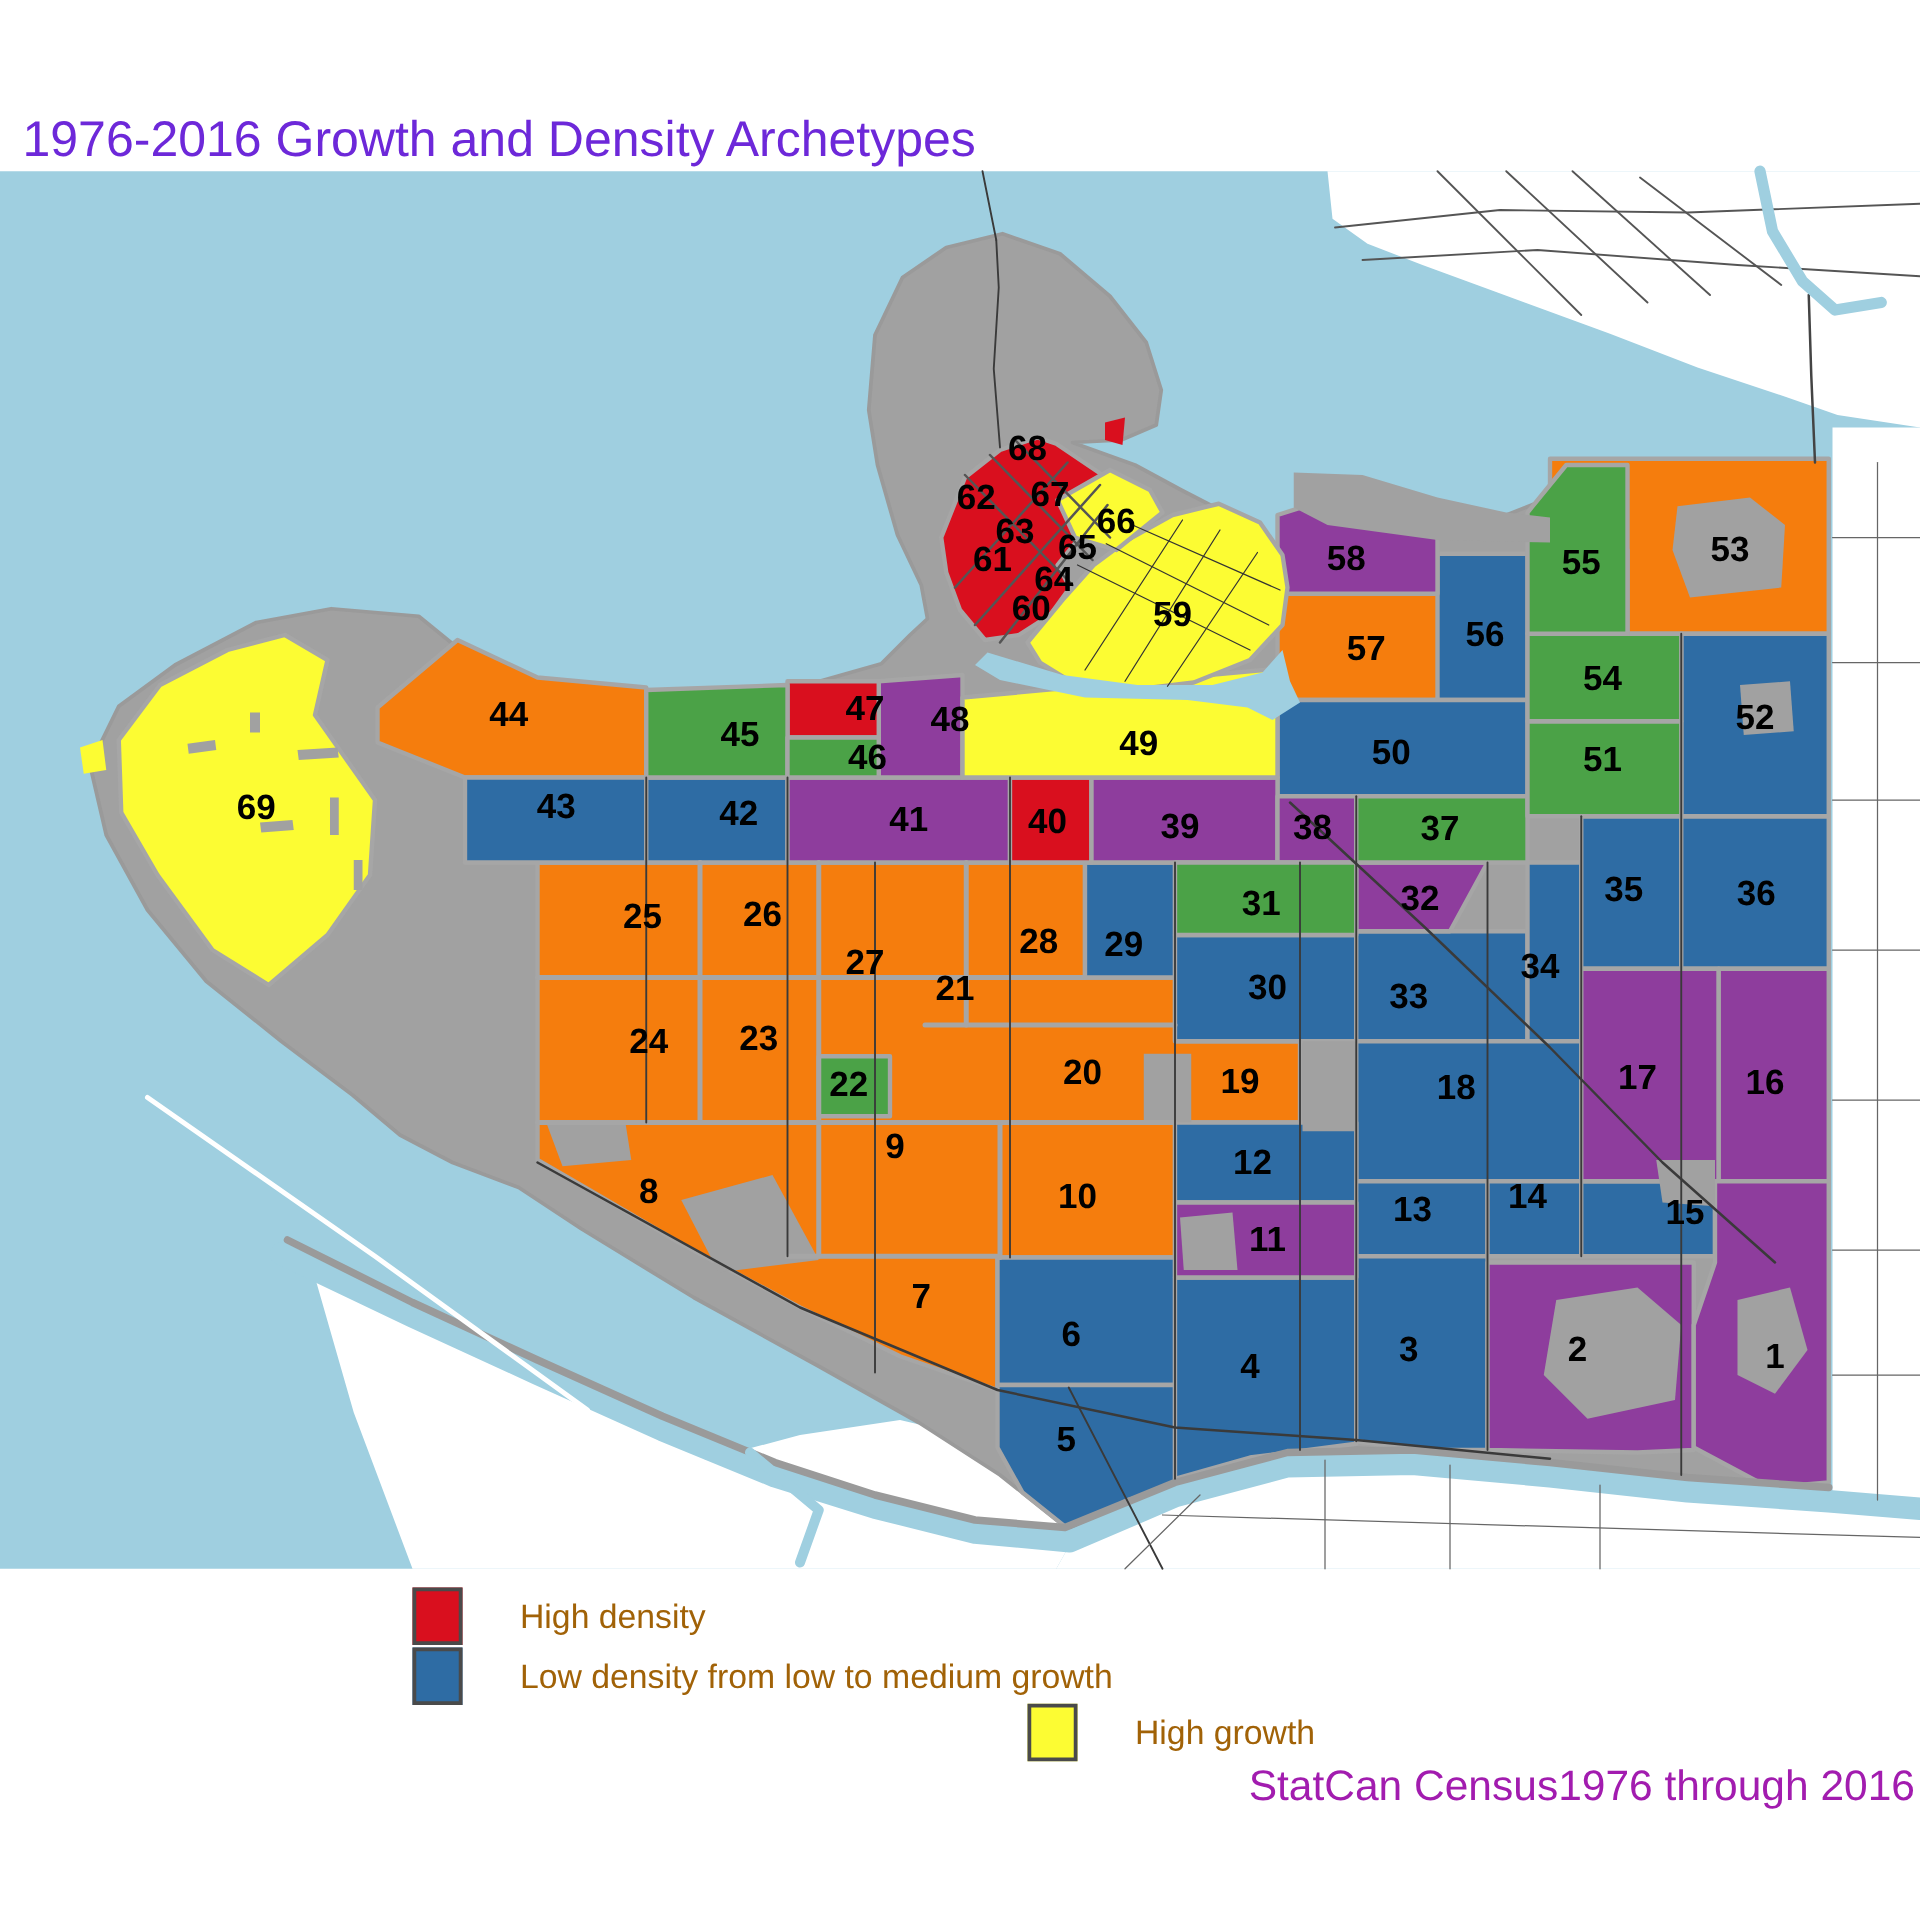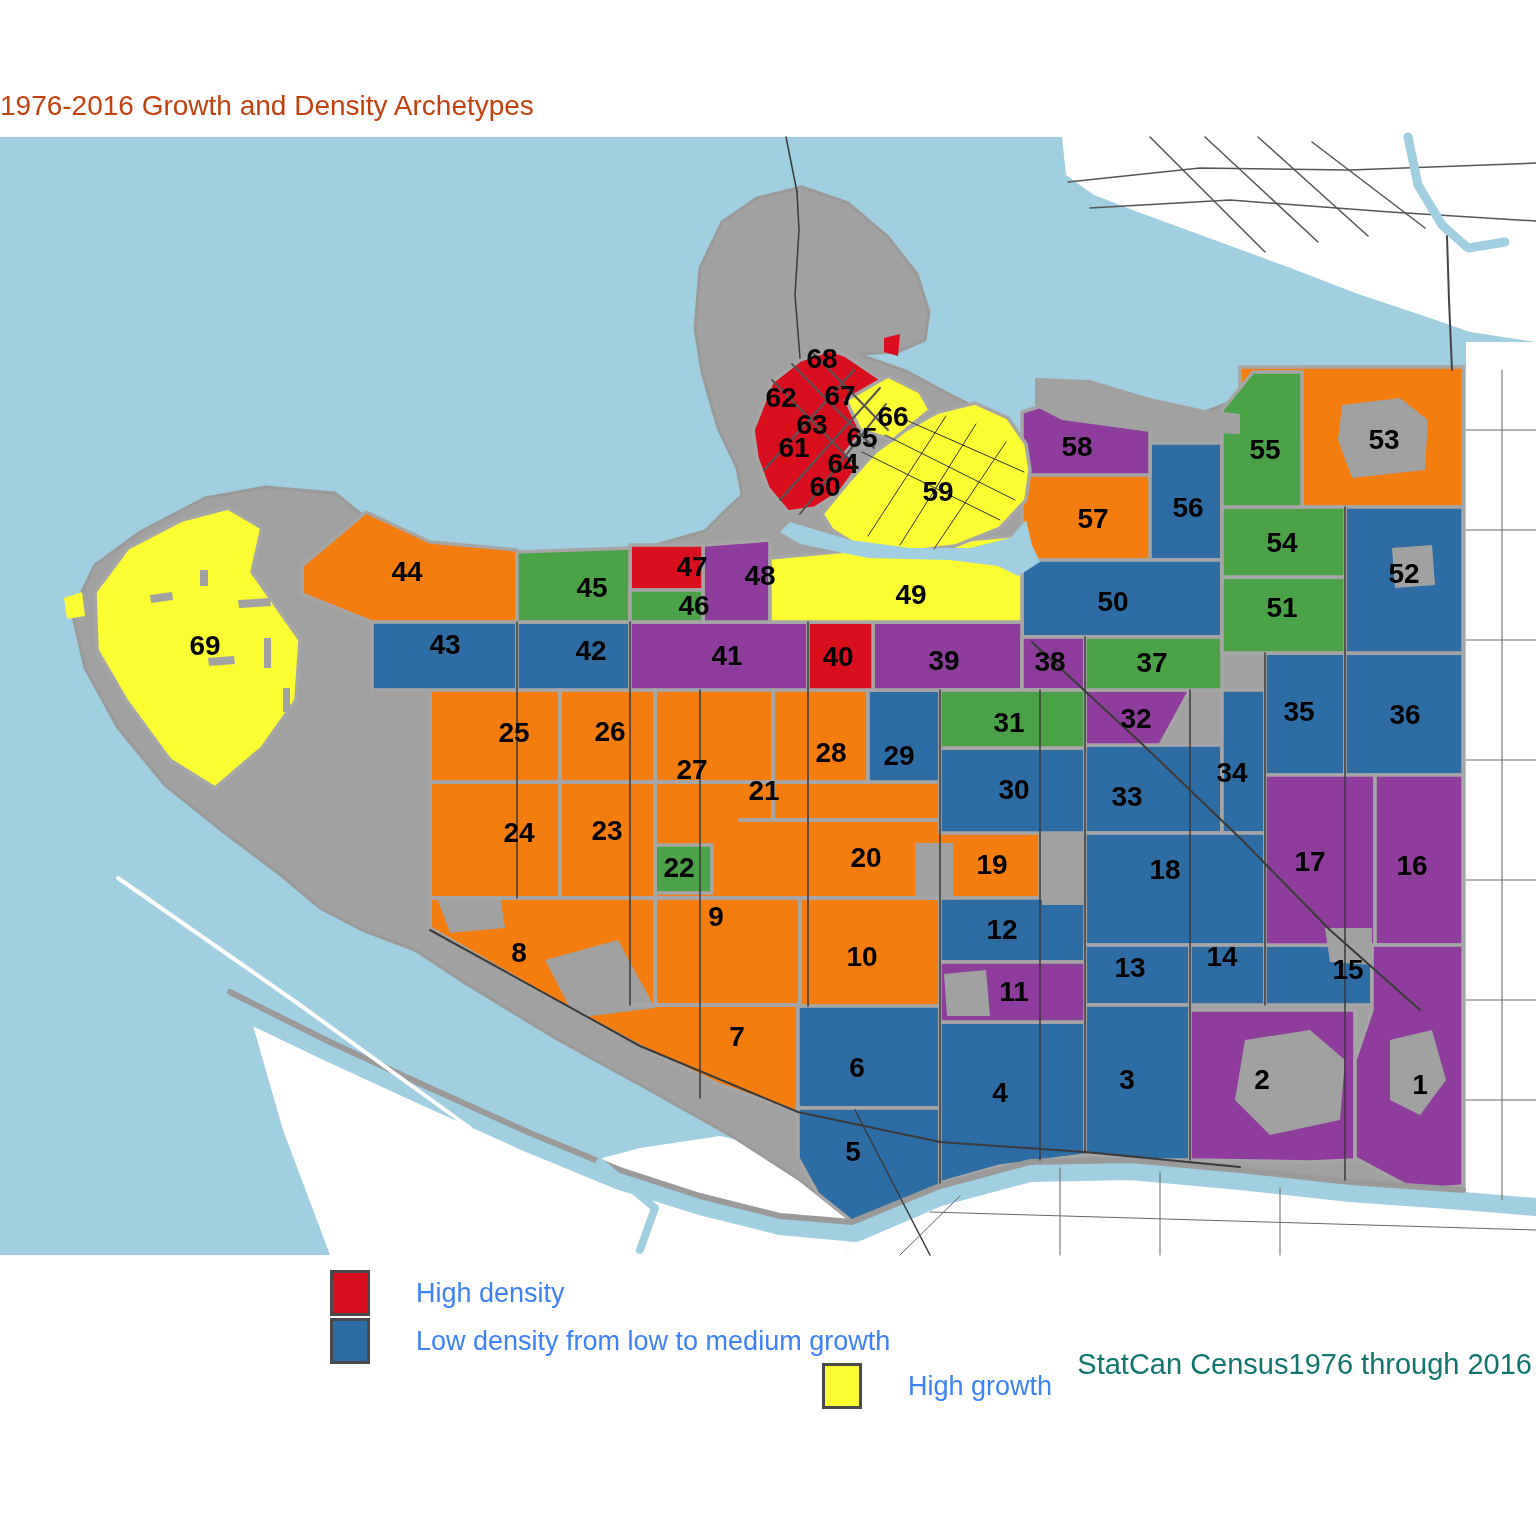--- a/index.html
+++ b/index.html
@@ -1,25 +1,25 @@
 <!DOCTYPE html>
 <html><head>
 <meta charset="utf-8">
 <style>
   html,body{margin:0;padding:0;background:#ffffff;}
   body{width:1536px;height:1536px;position:relative;overflow:hidden;
        font-family:"Liberation Sans",sans-serif;}
   #map{position:absolute;left:0;top:0;}
-  .page-title{position:absolute;left:0;top:90px;font-size:28px;color:#c2410c;
+  .page-title{position:absolute;left:18px;top:90px;font-size:40px;color:#6d28d9;
        letter-spacing:0px;white-space:nowrap;}
-  .attribution{position:absolute;right:4px;top:1348px;font-size:29px;color:#0f766e;}
+  .attribution{position:absolute;right:4px;top:1410px;font-size:34px;color:#a21caf;}
   .legend{position:absolute;left:0;top:0;width:1536px;height:1536px;pointer-events:none;}
   .legend-row{position:absolute;display:flex;align-items:center;height:46px;}
   .swatch{width:34px;height:40px;border:3px solid #4a4a4a;flex:0 0 auto;}
-  .legend-label{margin-left:46px;font-size:27px;color:#3b82f6;line-height:28px;
+  .legend-label{margin-left:46px;font-size:27px;color:#a16207;line-height:28px;
        white-space:pre-line;}
   text{font-family:"Liberation Sans",sans-serif;}
 </style>
 </head>
 <body>
 
 <svg id="map" width="1536" height="1536" viewBox="0 0 1536 1536">
     <polygon points="0,137 1536,137 1536,1255 0,1255" fill="#9fcfe0" stroke="none" stroke-width="0" stroke-linejoin="round"></polygon>
     <polygon points="1062,137 1536,137 1536,342 1470,332 1430,318 1358,294 1288,267 1198,234 1138,212 1094,195 1066,175" fill="#ffffff" stroke="none" stroke-width="0" stroke-linejoin="round"></polygon>
     <polygon points="1466,342 1536,342 1536,1208 1466,1196" fill="#ffffff" stroke="none" stroke-width="0" stroke-linejoin="round"></polygon>

